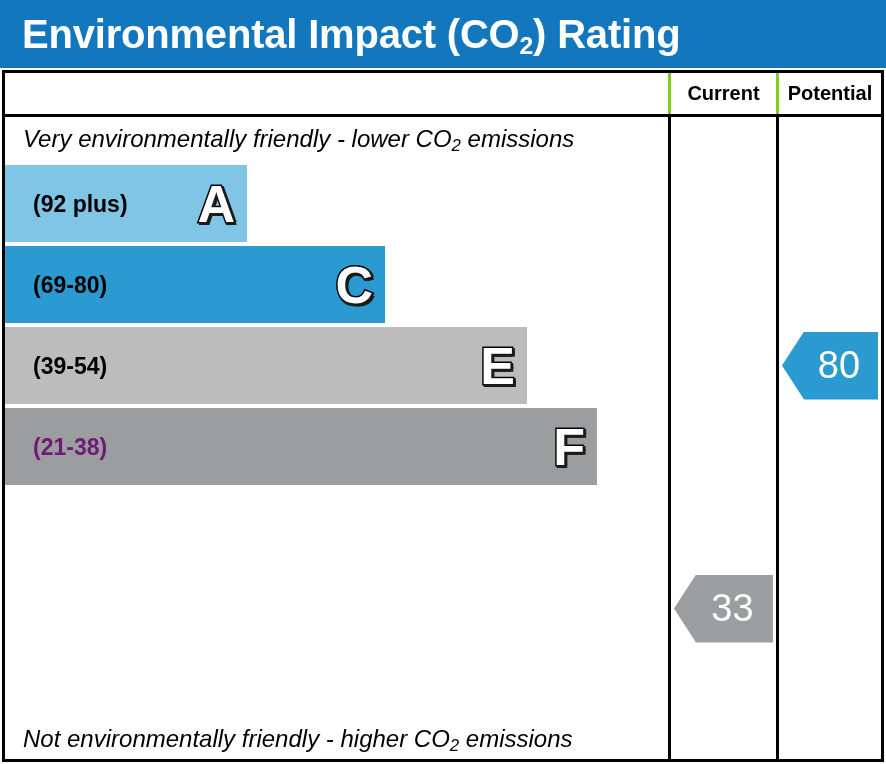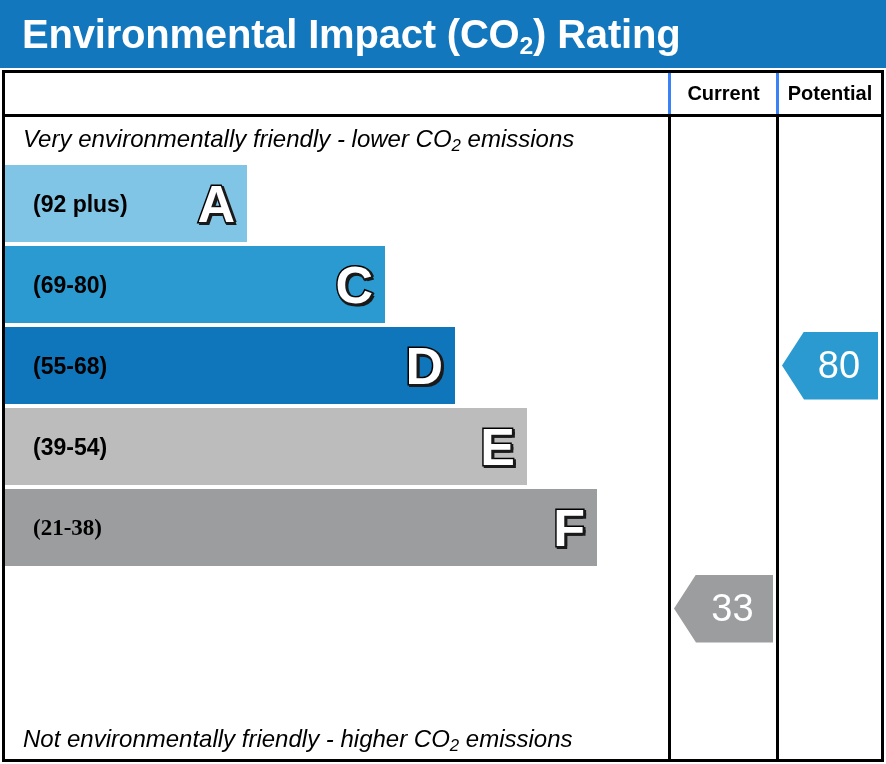--- a/index.html
+++ b/index.html
@@ -74,21 +74,21 @@
     left: 0;
     top: 0;
     width: 663px;
     height: 100%;
   }
   .hdr-cell {
     position: absolute;
     top: 0;
     height: 100%;
     box-sizing: border-box;
-    border-left: 3px solid #3b82f6;
+    border-left: 3px solid #84cc16;
     display: flex;
     align-items: center;
     justify-content: center;
     font-size: 20px;
     font-weight: bold;
     color: #000000;
   }
   .hdr-current  { left: 663px; width: 108px; }
   .hdr-potential{ left: 771px; width: 105px; }
 
@@ -246,37 +246,31 @@
           </div>
 
 
           <div class="band">
             <div class="band-bar" style="width: 380px; background: rgb(42, 154, 208);">
               <span class="band-range" style="color: rgb(0, 0, 0);">(69-80)</span>
               <span class="band-letter">C</span>
             </div>
           </div>
 
-          <div class="band">
-            <div class="band-bar" style="width: 450px; background: rgb(16, 118, 188);">
-              <span class="band-range" style="color: rgb(0, 0, 0);">(55-68)</span>
-              <span class="band-letter">D</span>
-            </div>
-          </div>
 
           <div class="band">
             <div class="band-bar" style="width: 522px; background: rgb(188, 188, 188);">
               <span class="band-range" style="color: rgb(0, 0, 0);">(39-54)</span>
               <span class="band-letter">E</span>
             </div>
           </div>
 
           <div class="band">
             <div class="band-bar" style="width: 592px; background: rgb(155, 157, 159);">
-              <span class="band-range" style="color: #000000; font-family: Liberation Serif, serif;">(21-38)</span>
+              <span class="band-range" style="color: #701a75;">(21-38)</span>
               <span class="band-letter">F</span>
             </div>
           </div>
 
 
         </div>
 
         <div class="caption caption-bottom"><span>Not environmentally friendly - higher CO</span><sub>2</sub><span> emissions</span></div>
       </div>
 

